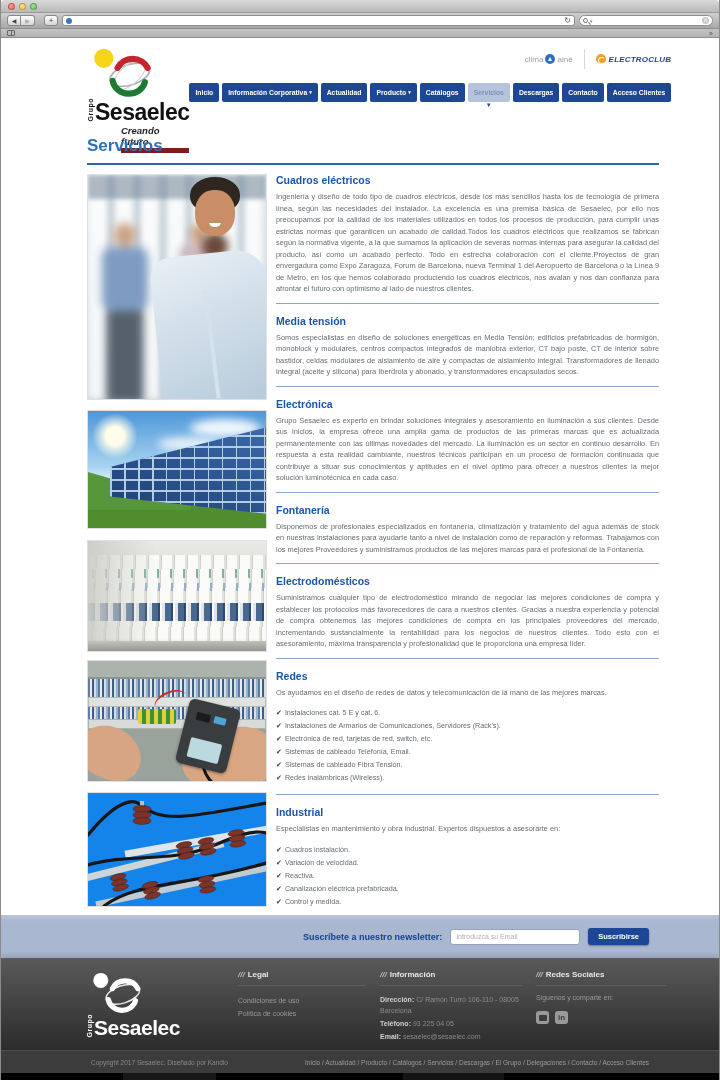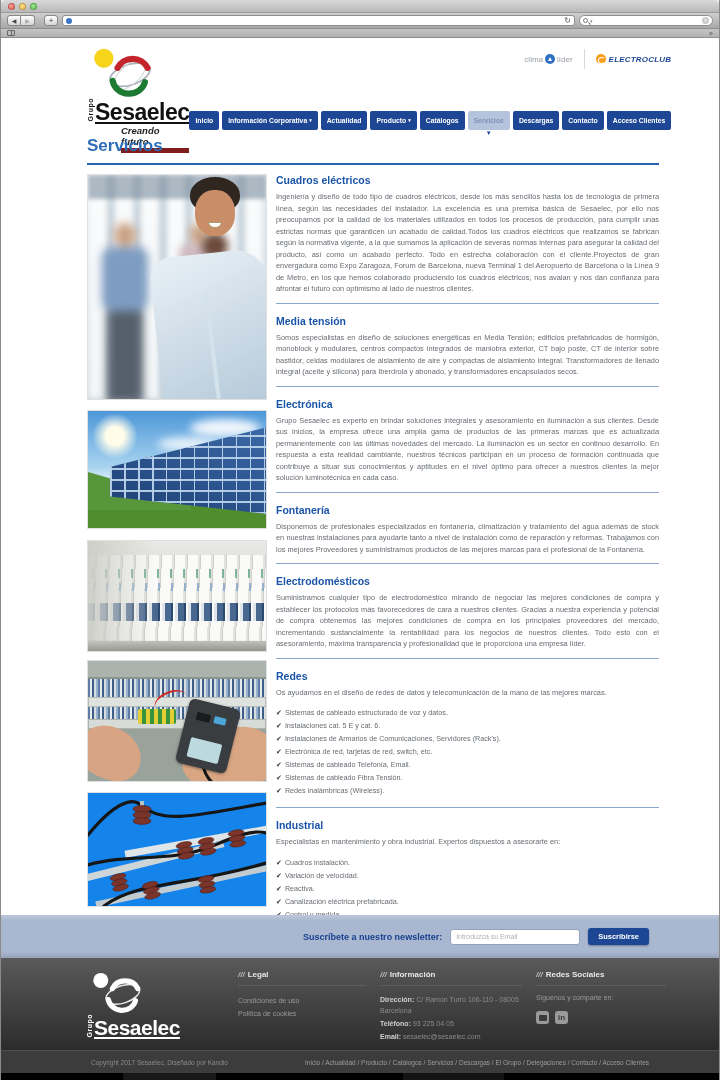--- a/index.html
+++ b/index.html
@@ -33,23 +33,23 @@
   .book { width:8px; height:6px; border:1px solid #666; border-radius:1px; position:relative; }
   .book::after{ content:""; position:absolute; left:3px; top:0; width:1px; height:4px; background:#666; }
   .chev { font-size:7px; color:#555; line-height:7px; }
 
   
   .page { height:877px; background:#fff; overflow:hidden; }
   .site-header { display:flex; justify-content:space-between; padding:8px 60px 0 86px; height:92px; }
   .logo { display:flex; flex-direction:column; cursor:pointer; }
   .logo-row { display:flex; align-items:flex-end; }
   .grupo-vert { writing-mode:vertical-rl; transform:rotate(180deg); font-size:7px; font-weight:bold; color:#1a1a1a; letter-spacing:.5px; margin-right:1px; }
-  .logo-name { font-size:23px; font-weight:bold; color:#111; letter-spacing:-.5px; line-height:20px;text-decoration:underline; }
+  .logo-name { font-size:23px; font-weight:bold; color:#111; letter-spacing:-.5px; line-height:20px; }
   .tagline { font-family:Liberation Sans, sans-serif; font-style:italic; font-weight:bold; font-size:9.5px; color:#222; margin:3px 0 0 34px; border-bottom:5px solid #7f1d1d; padding-bottom:1px; align-self:flex-start; }
-  .header-right { display:flex; flex-direction:column; align-items:flex-end;justify-content:space-between; }
+  .header-right { display:flex; flex-direction:column; align-items:flex-end; }
   .brands { display:flex; align-items:center; height:26px; }
   .brand-clima { display:flex; align-items:center; gap:2px; font-size:8px; color:#9aa0a6; }
   .drop-ic { width:10px; height:10px; border-radius:50%; background:#2e6fc2; position:relative; }
   .drop-ic::after { content:""; position:absolute; left:3px; top:2.5px; border-left:2.5px solid transparent; border-right:2.5px solid transparent; border-bottom:4px solid #fff; }
   .brand-sep { width:1px; height:20px; background:#d8d8d8; margin:0 11px; }
   .brand-electro { display:flex; align-items:center; gap:3px; font-size:8px; font-weight:bold; font-style:italic; color:#1d4795; letter-spacing:.2px; }
   .e-ic { width:10px; height:10px; border-radius:50%; background:#f59d1c; position:relative; }
   .e-ic::after { content:""; position:absolute; left:2.5px; top:2.5px; width:5px; height:5px; border:1.5px solid #fff; border-radius:50%; border-right-color:transparent; }
   .mainnav { display:flex; gap:3px; margin-top:11px; }
   .nav-btn { position:relative; background:#1d4795; color:#fff; font-size:6.8px; font-weight:bold; padding:6px 6px; border-radius:2px; display:flex; align-items:center; gap:2px; cursor:pointer; white-space:nowrap; }
@@ -220,21 +220,21 @@
           <span class="logo-name">Sesaelec</span>
         </div>
         <span class="tagline">Creando futuro</span>
       </div>
 
       <div class="header-right">
         <div class="brands">
           <span class="brand-clima">
             <span>clima</span>
             <span class="drop-ic"></span>
-            <span>líder</span>
+            <span>ainé</span>
           </span>
           <span class="brand-sep"></span>
           <span class="brand-electro">
             <span class="e-ic"></span>
             <span>ELECTROCLUB</span>
           </span>
         </div>
         <div class="mainnav">
           <div class="nav-btn">
               <span>Inicio</span>
@@ -401,24 +401,20 @@
           <h2>Electrodomésticos</h2>
           <p>Suministramos cualquier tipo de electrodoméstico mirando de negociar las mejores condiciones de compra y establecer los protocolos más favorecedores de cara a nuestros clientes. Gracias a nuestra experiencia y potencial de compra obtenemos las mejores condiciones de compra en los principales proveedores del mercado, incrementando sustancialmente la rentabilidad para los negocios de nuestros clientes. Todo esto con el asesoramiento, máxima transparencia y profesionalidad que le proporciona una empresa líder.</p>
           <hr>
         </div>
         <div class="svc">
           <h2>Redes</h2>
           <p>Os ayudamos en el diseño de redes de datos y telecomunicación de la mano de las mejores marcas.</p>
           <ul>
             <li>
                 <span class="chk">✔</span>
-                <span>Sistemas de cableado estructurado de voz y datos.</span>
-              </li>
-            <li>
-                <span class="chk">✔</span>
                 <span>Instalaciones cat. 5 E y cat. 6.</span>
               </li>
             <li>
                 <span class="chk">✔</span>
                 <span>Instalaciones de Armarios de Comunicaciones, Servidores (Rack's).</span>
               </li>
             <li>
                 <span class="chk">✔</span>
                 <span>Electrónica de red, tarjetas de red, switch, etc.</span>
               </li>

